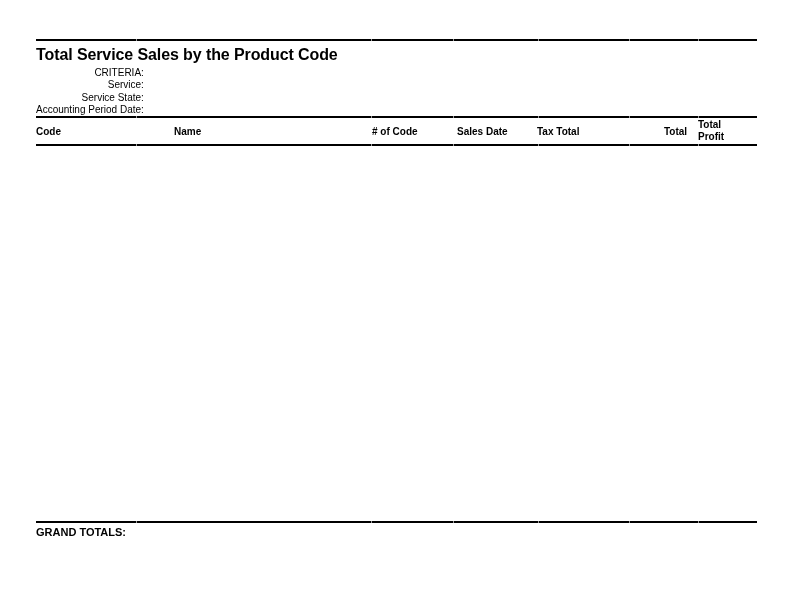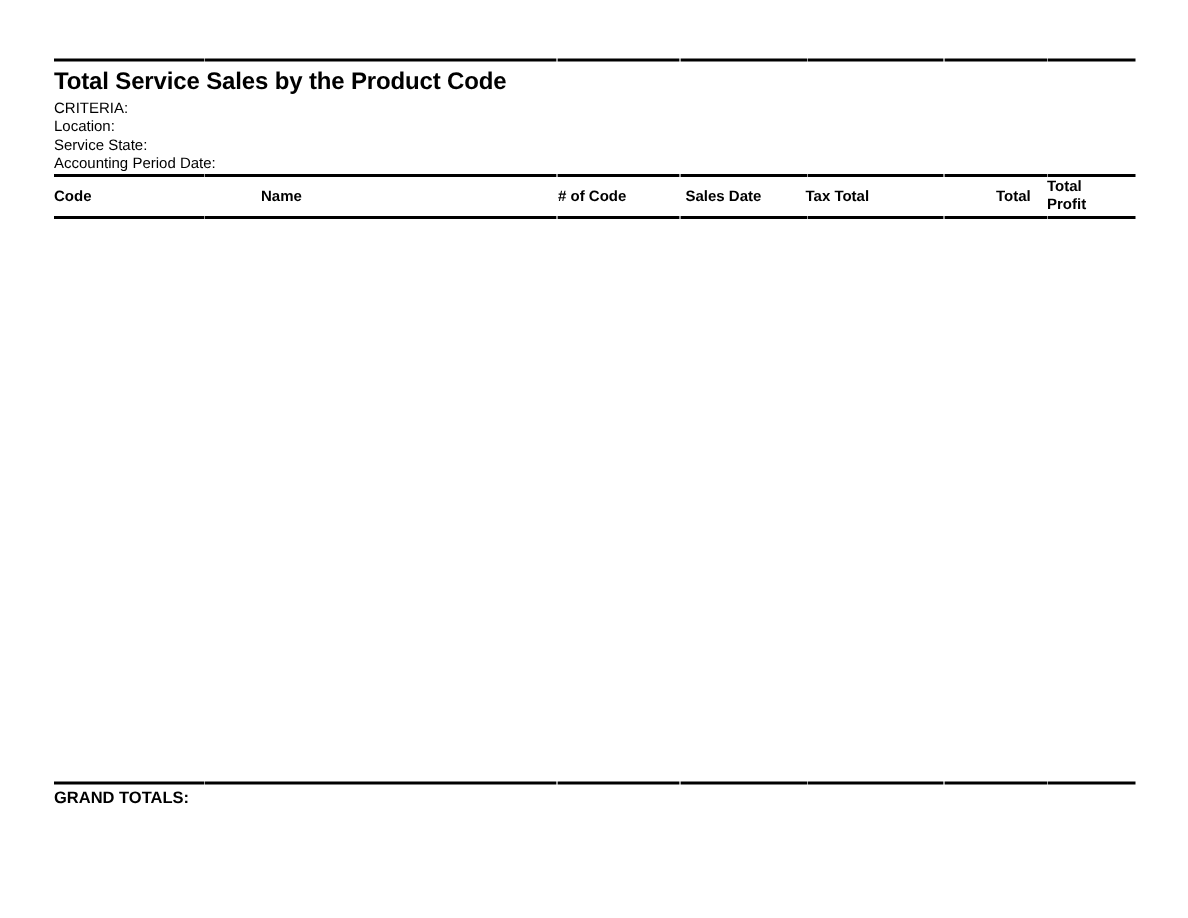--- a/index.html
+++ b/index.html
@@ -50,21 +50,21 @@
     letter-spacing: -0.1px;
   }
   .criteria {
     position: absolute;
     left: 36px;
     top: 67px;
     font-size: 10px;
     line-height: 12.4px;
     font-weight: normal;
   }
-  .criteria div { white-space: nowrap; }
+  .criteria div { white-space: nowrap; text-align: right; }
 
   .col-head {
     position: absolute;
     font-size: 10px;
     font-weight: bold;
     white-space: nowrap;
     top: 126px;
   }
   .col-code         { left: 36px; }
   .col-name         { left: 137px; padding-left: 37px; }
@@ -99,21 +99,21 @@
 <body>
 
 <div class="page">
 
   <div class="rule rule-top"></div>
 
   <h1 class="report-title">Total Service Sales by the Product Code</h1>
 
   <div class="criteria">
     <div>CRITERIA:</div>
-    <div>Location:</div>
+    <div>Service:</div>
     <div>Service State:</div>
     <div>Accounting Period Date:</div>
   </div>
 
   <div class="rule rule-criteria"></div>
 
   <div>
     <span class="col-head col-code">Code</span>
     <span class="col-head col-name">Name</span>
     <span class="col-head col-num-sales"># of Code</span>

